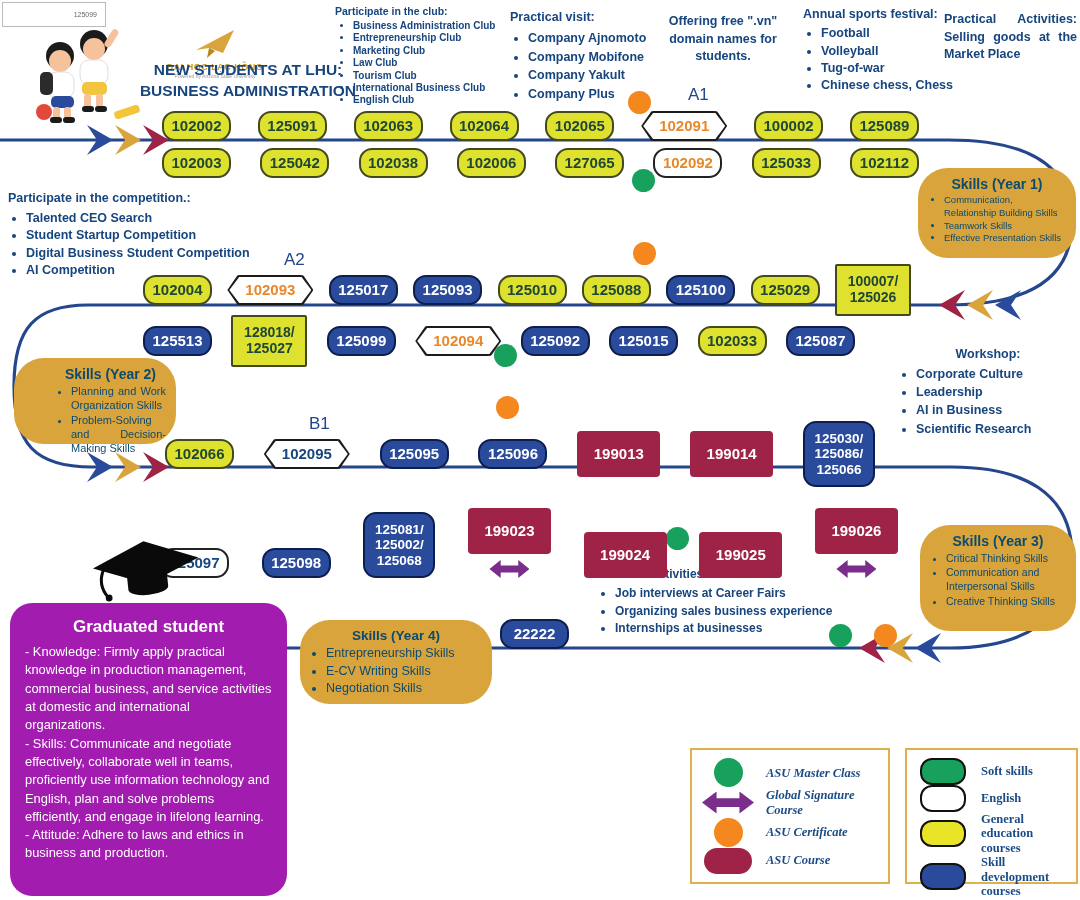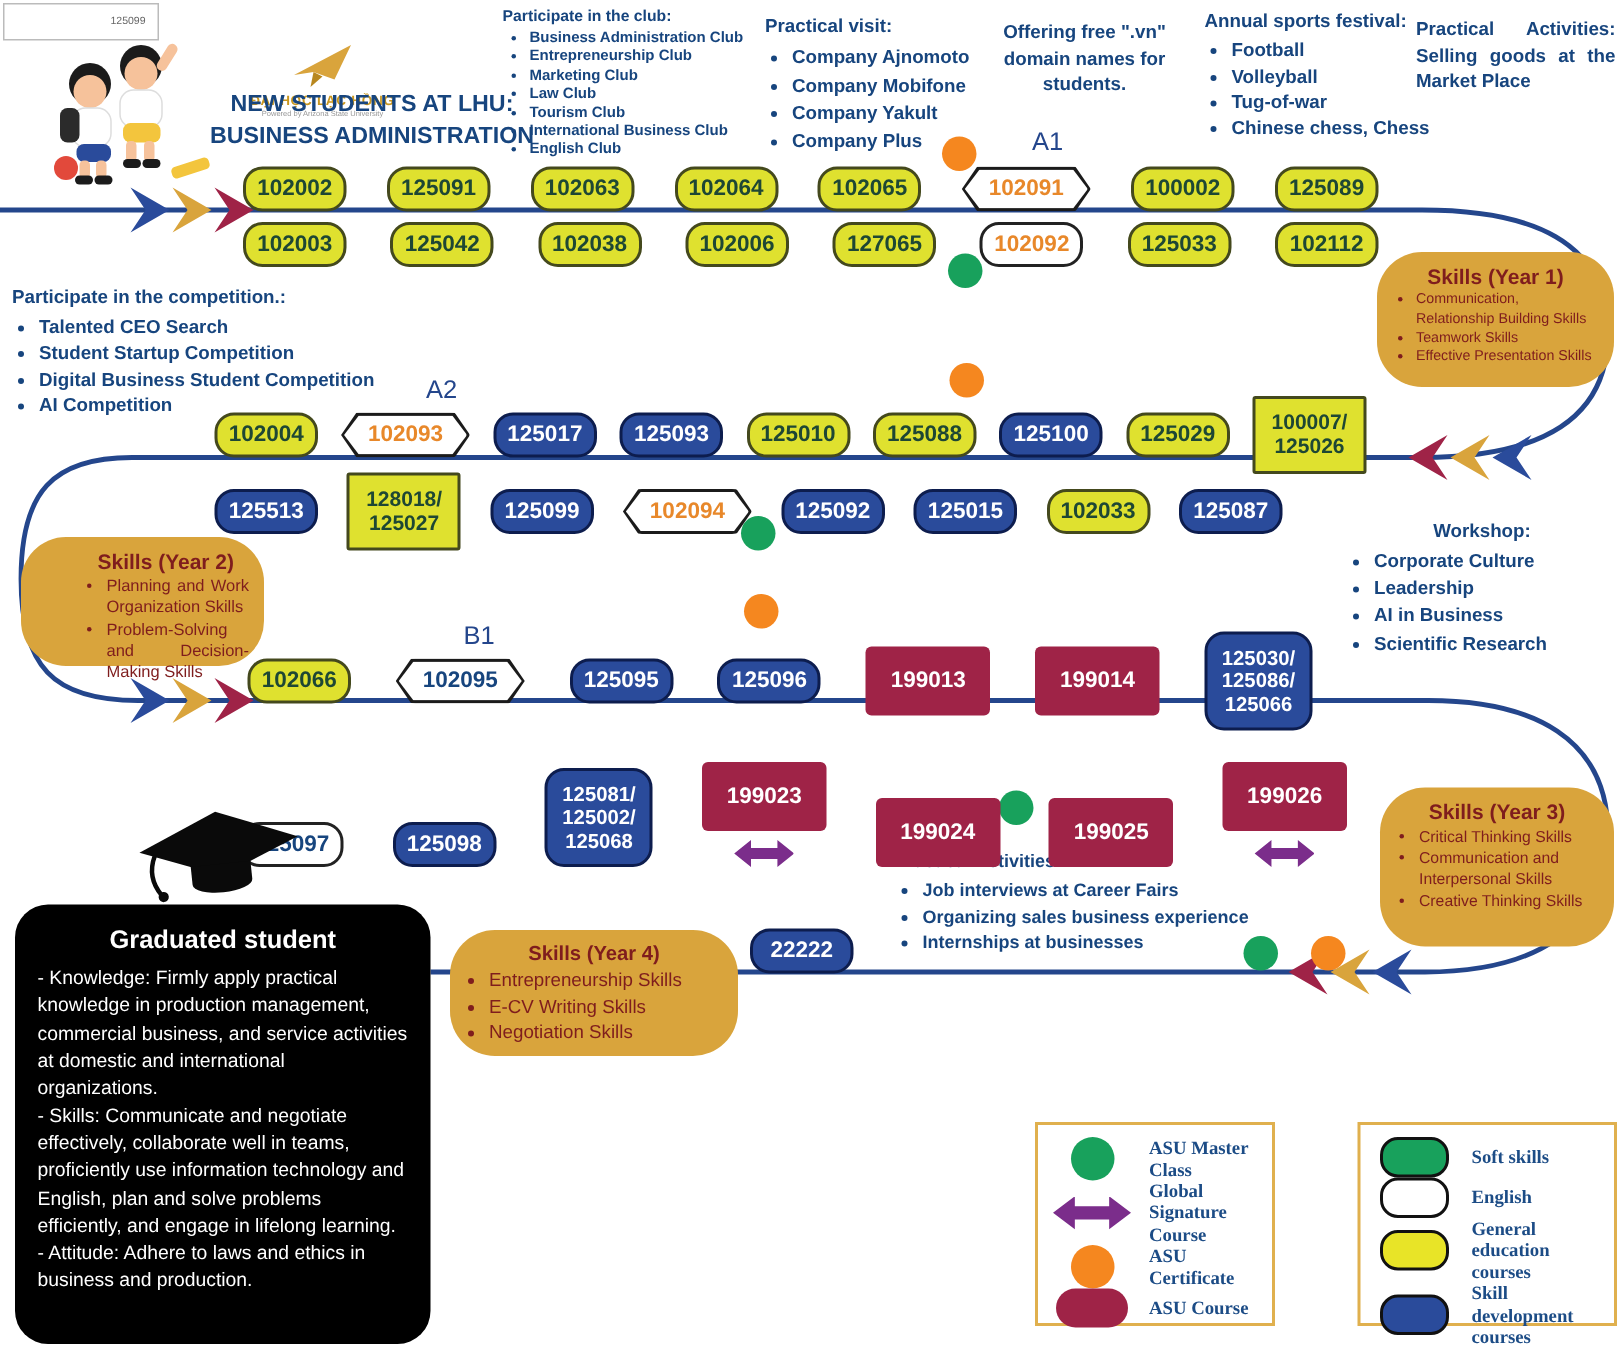--- a/index.html
+++ b/index.html
@@ -51,43 +51,43 @@
   .navy-text{color:#17457e !important;}
   .tall2{height:52px;min-width:76px;font-size:14px;border-radius:2px;}
   .tall3{height:66px;min-width:72px;font-size:13.5px;border-radius:13px;}
   .dbl-arrow{width:40px;height:18px;background:#7b2d8b;
     clip-path:polygon(0 50%,28% 0,28% 30%,72% 30%,72% 0,100% 50%,72% 100%,72% 70%,28% 70%,28% 100%);}
   
   .dot{position:absolute;width:23px;height:23px;border-radius:50%;z-index:2;}
   .dot.green{background:#18a15c;}
   .dot.orange{background:#f5871f;}
   
-  .blob{position:absolute;background:#d9a43c;color:#7f1d1d;border-radius:30px;z-index:2;
+  .blob{position:absolute;background:#d9a43c;color:#0c4a6e;border-radius:30px;z-index:2;
     padding:8px 10px;box-sizing:border-box;}
   .blob-title{text-align:center;font-weight:bold;font-size:14px;margin-bottom:2px;}
   .blob ul{margin:0 0 0 16px;padding:0;list-style:disc;}
   .blob-y1{left:918px;top:168px;width:158px;height:90px;}
   .blob-y1 li{font-size:9.5px;line-height:1.35;text-align:justify;}
   .blob-y2{left:14px;top:358px;width:162px;height:86px;padding-left:41px;}
   .blob-y2 li{font-size:11px;line-height:1.3;text-align:justify;}
   .blob-y3{left:920px;top:525px;width:156px;height:106px;}
   .blob-y3 li{font-size:10.5px;line-height:1.35;}
   .blob-y4{left:300px;top:620px;width:192px;height:84px;}
   .blob-y4 .blob-title{font-size:13.5px;}
   .blob-y4 li{font-size:12.5px;line-height:1.4;}
   
-  .grad-box{position:absolute;left:10px;top:603px;width:277px;height:293px;background:#000000;
+  .grad-box{position:absolute;left:10px;top:603px;width:277px;height:293px;background:#a21caf;
     border-radius:22px;color:#fff;z-index:2;padding:10px 15px;box-sizing:border-box;}
   .grad-title{text-align:center;font-size:17px;font-weight:bold;margin:4px 0 6px 0;}
   .grad-body{font-size:12.9px;line-height:1.42;white-space:pre-line;}
   .cap{position:absolute;left:85px;top:536px;z-index:2;}
   
   .legend{position:absolute;border:2px solid #e0b04e;background:#fff;z-index:2;
     display:flex;flex-direction:column;justify-content:space-around;padding:8px 10px;box-sizing:border-box;}
-  .legend-left{left:690px;top:748px;width:160px;height:136px;}
+  .legend-left{left:690px;top:748px;width:200px;height:136px;font-style:italic;}
   .legend-right{left:905px;top:748px;width:173px;height:136px;}
   .legend-row{display:flex;align-items:center;gap:12px;}
   .marker-cell{width:52px;display:flex;justify-content:center;flex-shrink:0;}
   .legend-label{font-family:"Liberation Serif",serif;font-weight:bold;font-size:12.5px;color:#1c4c86;line-height:1.15;}
   .green-circle{width:29px;height:29px;border-radius:50%;background:#18a15c;}
   .orange-circle{width:29px;height:29px;border-radius:50%;background:#f5871f;}
   .purple-arrow{width:52px;height:22px;background:#7b2d8b;
     clip-path:polygon(0 50%,28% 0,28% 30%,72% 30%,72% 0,100% 50%,72% 100%,72% 70%,28% 70%,28% 100%);}
   .asu-pill{width:48px;height:26px;border-radius:13px;background:#9f2347;}
   .green-pill{width:42px;height:23px;border-radius:12px;background:#18a15c;border:2px solid #111;}

